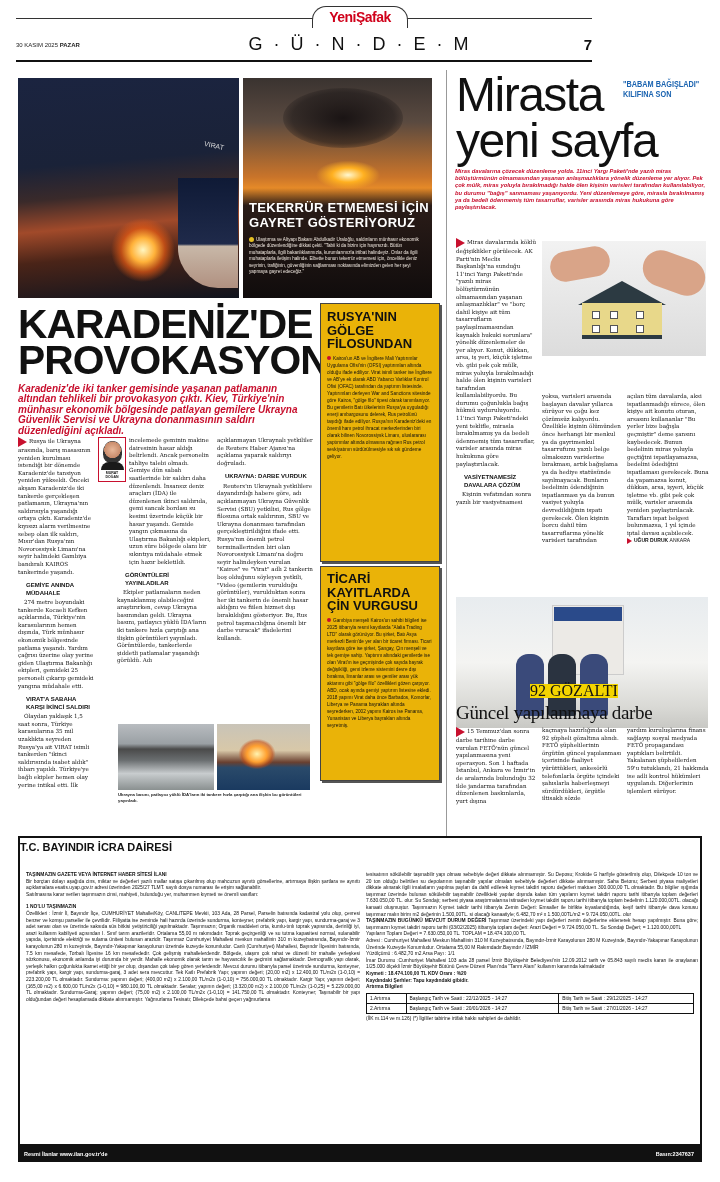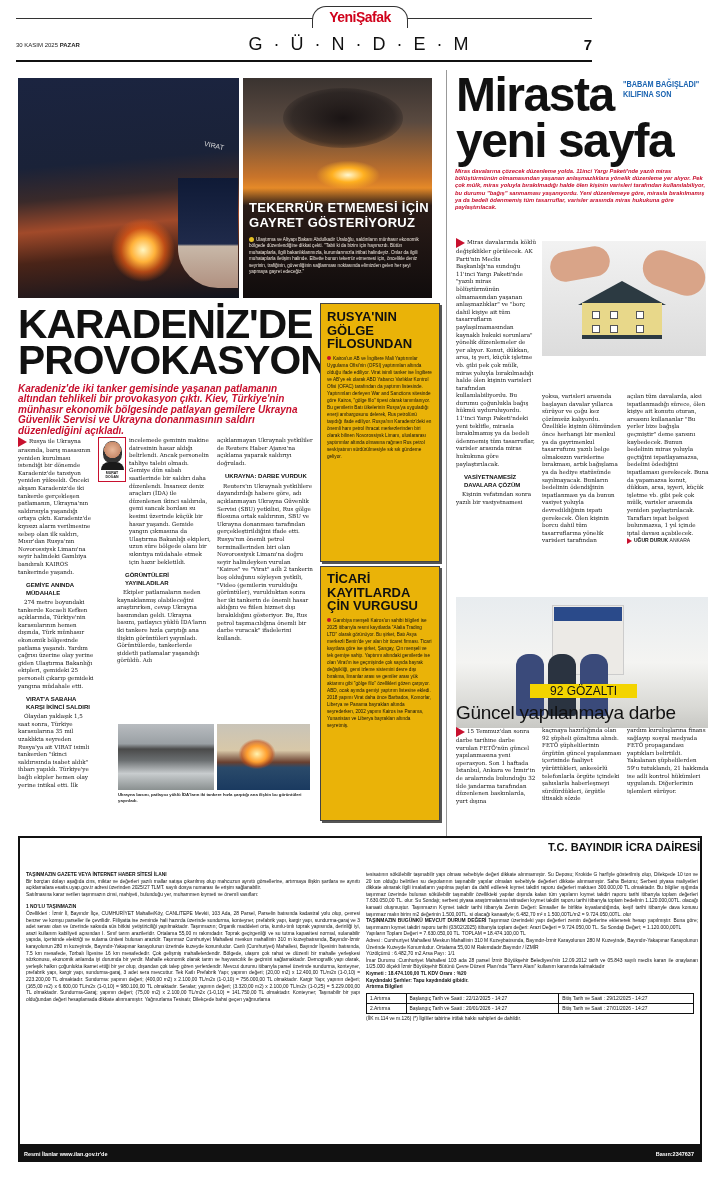--- a/index.html
+++ b/index.html
@@ -43,40 +43,40 @@
 .ph-exp{left:217px;top:724px;width:93px;height:66px;background:
  radial-gradient(ellipse 22px 18px at 40px 30px,#fff3b0 0%,#ffa030 45%,rgba(200,80,20,.6) 70%,rgba(0,0,0,0) 85%),
  linear-gradient(180deg,#c9c4b8 0%,#d8c8a8 40%,#6a4030 58%,#2a4a6a 66%,#1a3a60 100%)}
 .caption{position:absolute;font-family:"Liberation Sans",sans-serif;font-size:4.3px;line-height:5.6px;font-weight:bold;color:#222}
 
 .sbox{position:absolute;background:#eab308;border:1px solid #444;box-shadow:2px 2px 0 #555}
 .sb-title{font-family:"Liberation Sans",sans-serif;font-weight:bold;font-size:13px;line-height:13.5px;color:#111;padding:0 6px}
 .sb-body{font-family:"Liberation Sans",sans-serif;font-size:4.7px;line-height:7px;color:#111;padding:4px 6px 0 6px}
 .dot-r{display:inline-block;width:4px;height:4px;border-radius:50%;background:#c8102e;margin-right:2px;vertical-align:middle}
 
-.m-hl{position:absolute;left:456px;top:72px;font-family:"Liberation Sans",sans-serif;font-weight:bold;font-size:48px;line-height:46px;letter-spacing:-1.5px;color:#111}
+.m-hl{position:absolute;left:456px;top:72px;font-family:"Liberation Sans",sans-serif;font-weight:normal;font-size:48px;line-height:46px;letter-spacing:-1.5px;color:#111}
 .m-kicker{position:absolute;left:623px;top:79px;font-family:"Liberation Sans",sans-serif;font-weight:bold;color:#1a63b0;font-size:8.6px;line-height:10px;transform:scaleX(.85);transform-origin:left}
 .m-deck{position:absolute;left:455px;top:168px;width:256px;font-family:"Liberation Sans",sans-serif;font-style:italic;color:#c8102e;font-size:5.8px;line-height:7.2px;font-weight:bold}
 .ph-house{left:542px;top:241px;width:164px;height:115px;background:linear-gradient(180deg,#f2f2f2,#dcdcdc)}
 .house{position:absolute;left:36px;top:40px;width:90px;height:60px}
 .house .roof{position:absolute;left:0;top:0;width:0;height:0;border-left:44px solid transparent;border-right:44px solid transparent;border-bottom:24px solid #2c3a42}
 .house .wall{position:absolute;left:4px;top:22px;width:80px;height:36px;background:#e8d88a;border-bottom:4px solid #2c3a42}
 .house .win{position:absolute;width:8px;height:8px;background:#fff;border:1px solid #555}
 .hand{position:absolute;background:#d9a488;border-radius:30px}
 .ph-feto{left:456px;top:597px;width:252px;height:131px;background:linear-gradient(180deg,#e8ecef 0%,#f4f4f2 50%,#d8d8d4 85%,#c8c8c4 100%)}
 .ph-feto .bld{position:absolute;left:96px;top:8px;width:72px;height:70px;background:#eceae6;border:1px solid #ccc}
 .ph-feto .sign{position:absolute;left:98px;top:10px;width:68px;height:14px;background:#2a4a8a}
 .ph-feto .p{position:absolute;bottom:12px;width:28px;height:62px;border-radius:12px 12px 2px 2px}
-.gozalti{position:absolute;left:530px;top:684px;padding:0 20px;background:#f3d400;font-family:Liberation Sans, sans-serif;font-size:12px;line-height:14px;color:#111}
-.g-hl{position:absolute;left:456px;top:702px;font-family:Liberation Sans, sans-serif;font-size:19px;line-height:22px;color:#111;letter-spacing:-.3px}
+.gozalti{position:absolute;left:530px;top:684px;padding:0 0;background:#f3d400;font-family:Liberation Serif, serif;font-size:16px;line-height:14px;color:#111}
+.g-hl{position:absolute;left:456px;top:702px;font-family:Liberation Serif, serif;font-size:19px;line-height:22px;color:#111;letter-spacing:-.3px}
 .byline{font-family:"Liberation Sans",sans-serif;font-weight:bold;font-size:5px}
 .byline span{font-weight:normal}
 
 .ad{position:absolute;left:18px;top:836px;width:684px;height:310px;border:2px solid #111;background:#fff;font-family:"Liberation Sans",sans-serif}
-.ad-title{position:absolute;left:0;top:3px;width:100%;text-align:right;font-weight:bold;font-size:11px;line-height:13px}
+.ad-title{position:absolute;left:0;top:3px;width:100%;text-align:left;font-weight:bold;font-size:11px;line-height:13px}
 .ad-col{position:absolute;font-size:4.9px;line-height:6.6px;text-align:justify;color:#111}
 .ad-col b{font-weight:bold}
 .ad-table{border-collapse:collapse;width:328px;font-size:4.9px;margin-top:2px}
 .ad-table td{border:1px solid #111;padding:1px 3px;line-height:7px}
 .ad-foot{position:absolute;left:18px;top:1146px;width:684px;height:16px;background:#111;color:#fff;font-family:"Liberation Sans",sans-serif;font-weight:bold;font-size:5.5px;line-height:16px}
 .ad-foot .l{position:absolute;left:6px}
 .ad-foot .r{position:absolute;right:8px}
 </style>
 </head>
 <body>
@@ -132,21 +132,21 @@
   <p>Reuters'ın Ukraynalı yetkililere dayandırdığı habere göre, adı açıklanmayan Ukrayna Güvenlik Servisi (SBU) yetkilisi, Rus gölge filosuna ortak saldırının, SBU ve Ukrayna donanması tarafından gerçekleştirildiğini ifade etti. Rusya'nın önemli petrol terminallerinden biri olan Novorossiysk Limanı'na doğru seyir halindeyken vurulan "Kairos" ve "Virat" adlı 2 tankerin boş olduğunu söyleyen yetkili, "Video (gemilerin vurulduğu görüntüler), vurulduktan sonra her iki tankerin de önemli hasar aldığını ve fiilen hizmet dışı bırakıldığını gösteriyor. Bu, Rus petrol taşımacılığına önemli bir darbe vuracak" ifadelerini kullandı.</p>
 </div>
 <div class="photo ph-ship"></div>
 <div class="photo ph-exp"></div>
 <div class="caption" style="left:118px;top:792px;width:195px">Ukrayna basını, patlayıcı yüklü İDA'ların iki tankere hızla çarptığı ana ilişkin bu görüntüleri yayınladı.</div>
 
 <div class="sbox" style="left:320px;top:303px;width:120px;height:259px">
   <div class="sb-title" style="padding-top:6px">RUSYA'NIN GÖLGE FİLOSUNDAN</div>
   <div class="sb-body"><span class="dot-r"></span><span>Kairos'un AB ve İngiltere Mali Yaptırımlar Uygulama Ofisi'nin (OFSI) yaptırımları altında olduğu ifade ediliyor. Virat isimli tanker ise İngiltere ve AB'ye ek olarak ABD Yabancı Varlıklar Kontrol Ofisi (OFAC) tarafından da yaptırım listesinde. Yaptırımları derleyen War and Sanctions sitesinde göre Kairos, "gölge filo" tipesi olarak tanımlanıyor. Bu gemilerin Batı ülkelerinin Rusya'ya uyguladığı enerji ambargosunu delerek, Rus petrolünü taşıdığı ifade ediliyor. Rusya'nın Karadeniz'deki en önemli ham petrol ihracat merkezlerinden biri olarak bilinen Novorossiysk Limanı, uluslararası yaptırımlar altında olmasına rağmen Rus petrol sevkiyatının sürdürülmesiyle sık sık gündeme geliyor.</span></div>
 </div>
-<div class="sbox" style="left:320px;top:566px;width:120px;height:255px">
+<div class="sbox" style="left:320px;top:566px;width:120px;height:215px">
   <div class="sb-title" style="padding-top:5px">TİCARİ KAYITLARDA ÇİN VURGUSU</div>
   <div class="sb-body"><span class="dot-r"></span><span>Gambiya menşeli Kairos'un sahibi bilgileri ise 2025 itibarıyla resmi kayıtlarda "Alalia Trading LTD" olarak görünüyor. Bu şirket, Batı Asya merkezli Benin'de yer alan bir ticaret firması. Ticari kayıtlara göre ise şirket, Şangay, Çin menşeli ve tek gemiye sahip. Yaptırım altındaki gemilerde ise olan Virat'ın ise geçmişinde çok sayıda bayrak değişikliği, gemi izleme sistemini devre dışı bırakma, limanlar arası ve gemiler arası yük aktarımı gibi "gölge filo" özellikleri gözen çarpıyor. ABD, ocak ayında gemiyi yaptırım listesine ekledi. 2018 yapımı Virat daha önce Barbados, Komorlar, Liberya ve Panama bayrakları altında seyrederken, 2002 yapımı Kairos ise Panama, Yunanistan ve Liberya bayrakları altında seyretmiş.</span></div>
 </div>
 
 <div class="m-hl">
   <div>Mirasta</div>
   <div>yeni sayfa</div>
 </div>
 <div class="m-kicker" style="width:92px">"BABAM BAĞIŞLADI" KILIFINA SON</div>
 <div class="m-deck">Miras davalarına çözecek düzenleme yolda. 11inci Yargı Paketi'nde yazılı miras bölüştürmünün olmamasından yaşanan anlaşmazlıklara yönelik düzenleme yer alıyor. Pek çok mülk, miras yoluyla bırakılmadığı halde ölen kişinin varisleri tarafından kullanılabiliyor, bu durumu "bağış" sanmaması yaşanıyordu. Yeni düzenlemeye göre, mirasla bırakılmamış ya da bedeli ödenmemiş tüm tasarruflar, varisler arasında miras hukukuna göre paylaştırılacak.</div>

